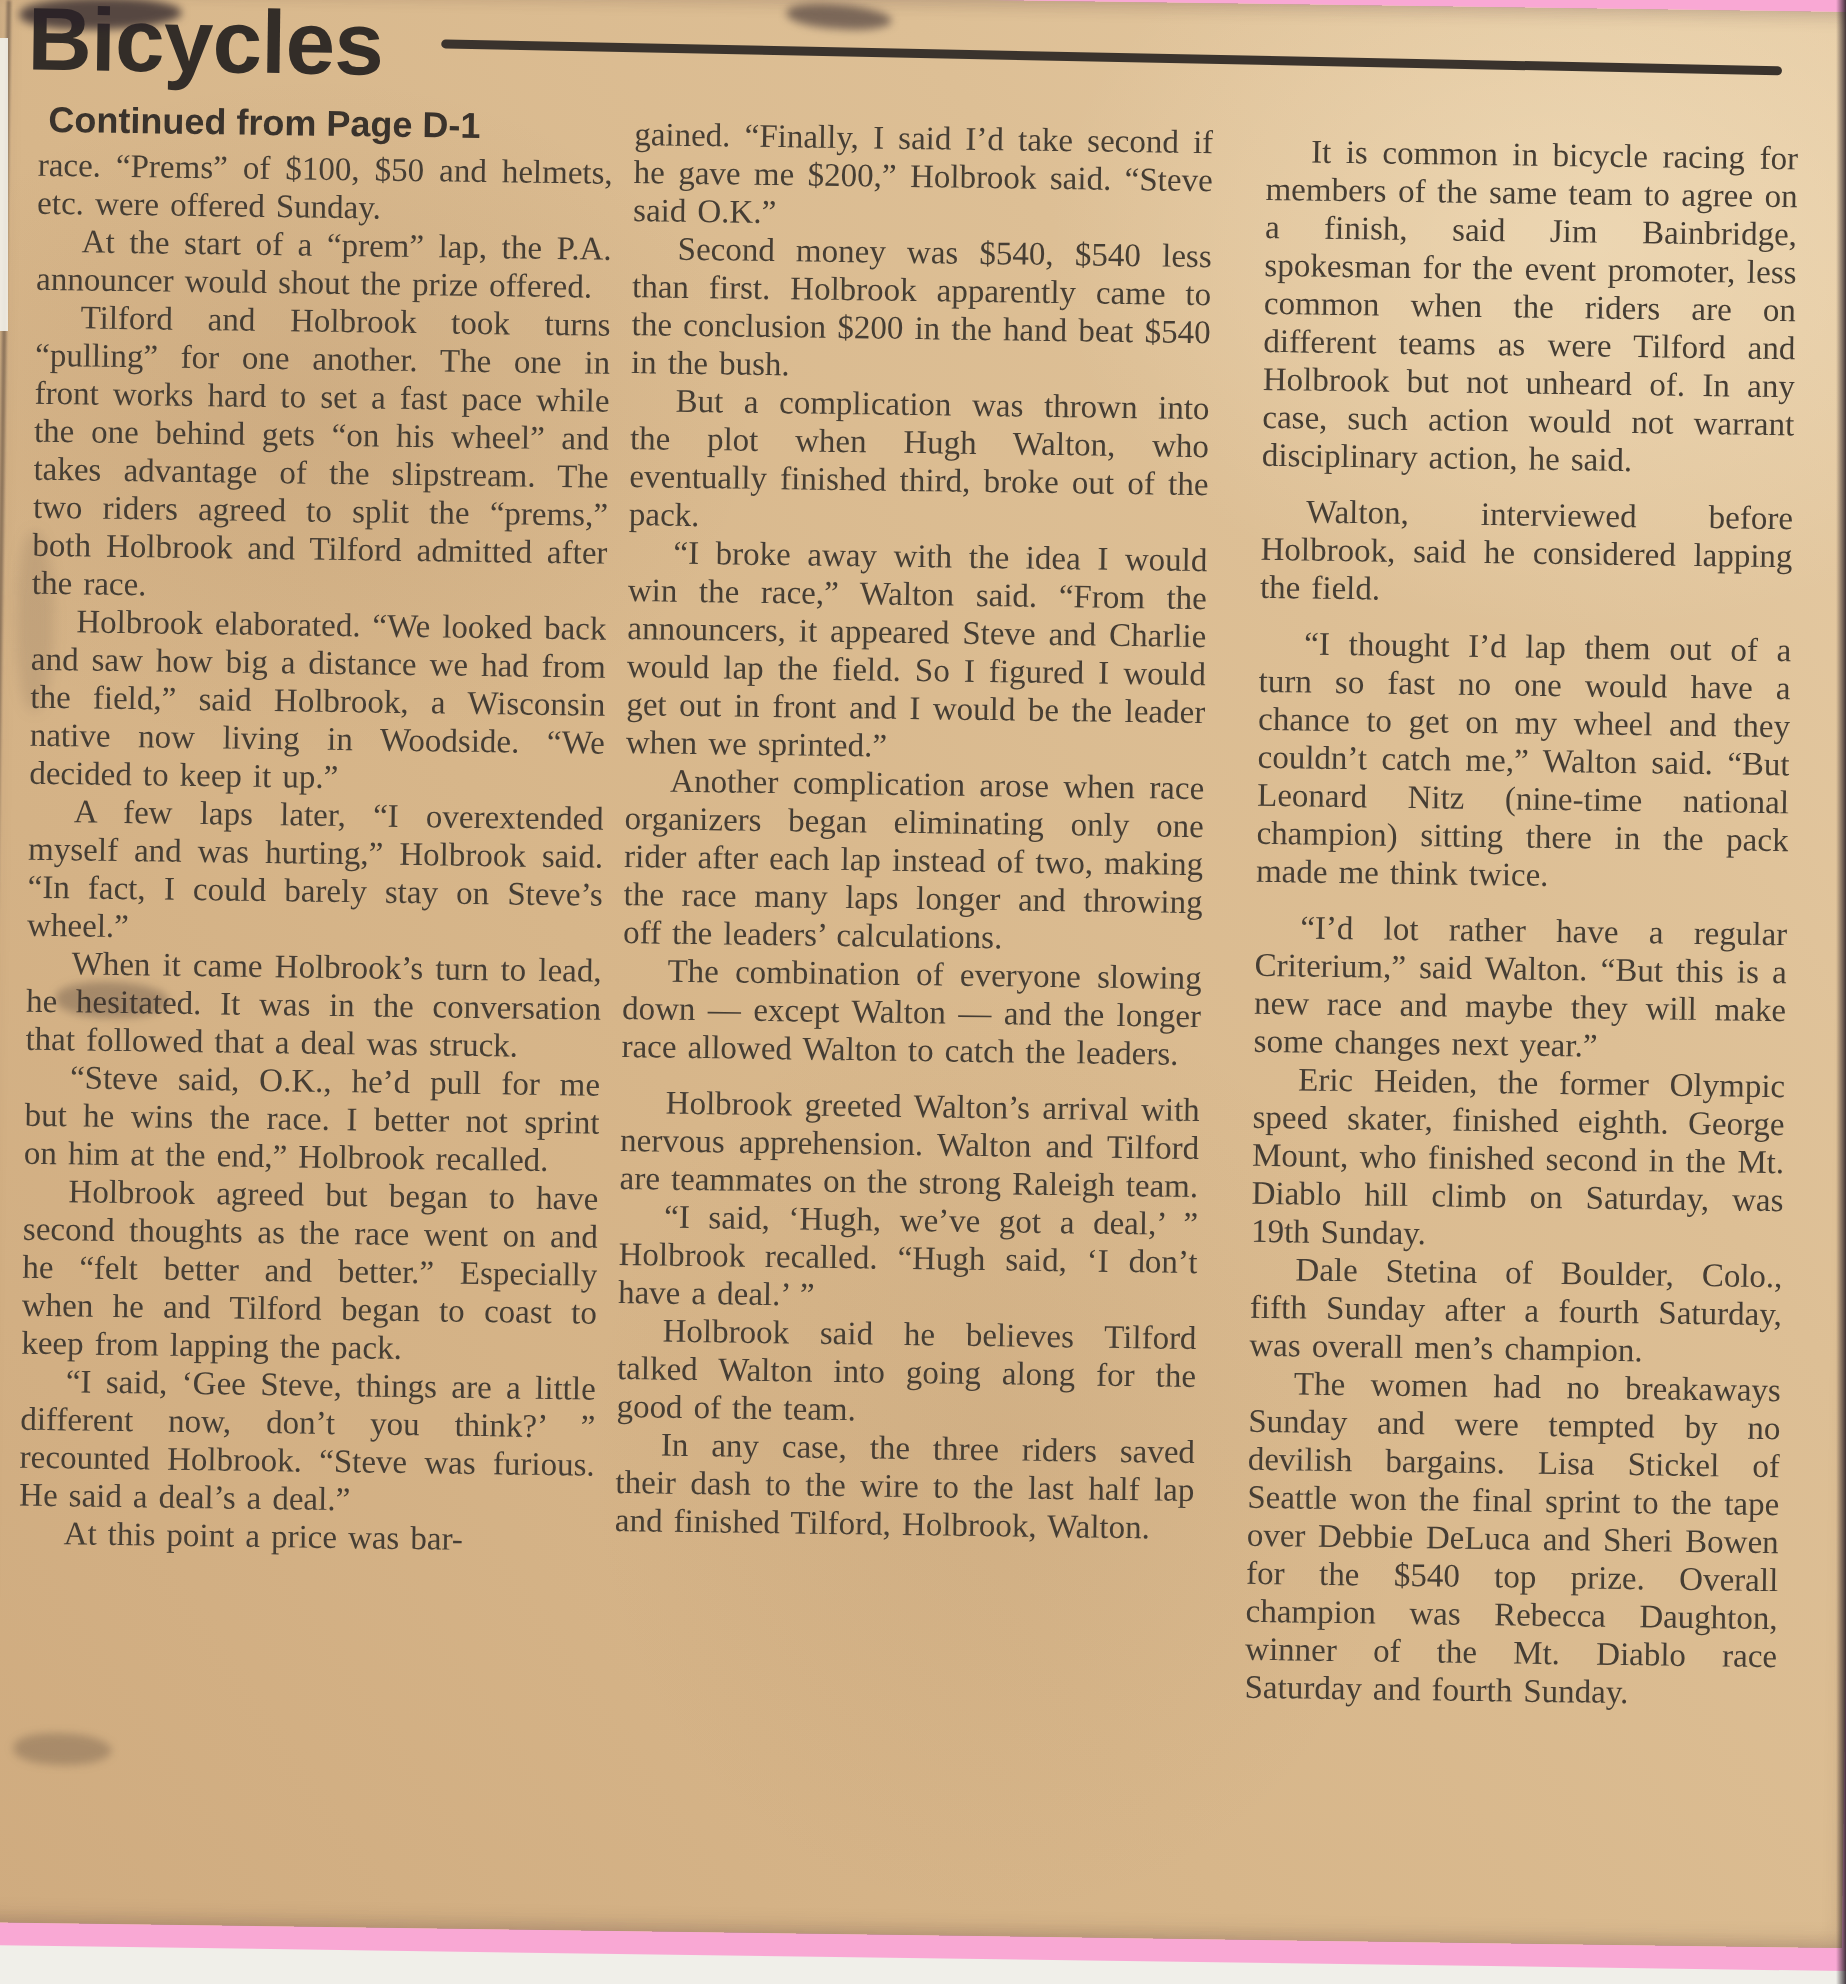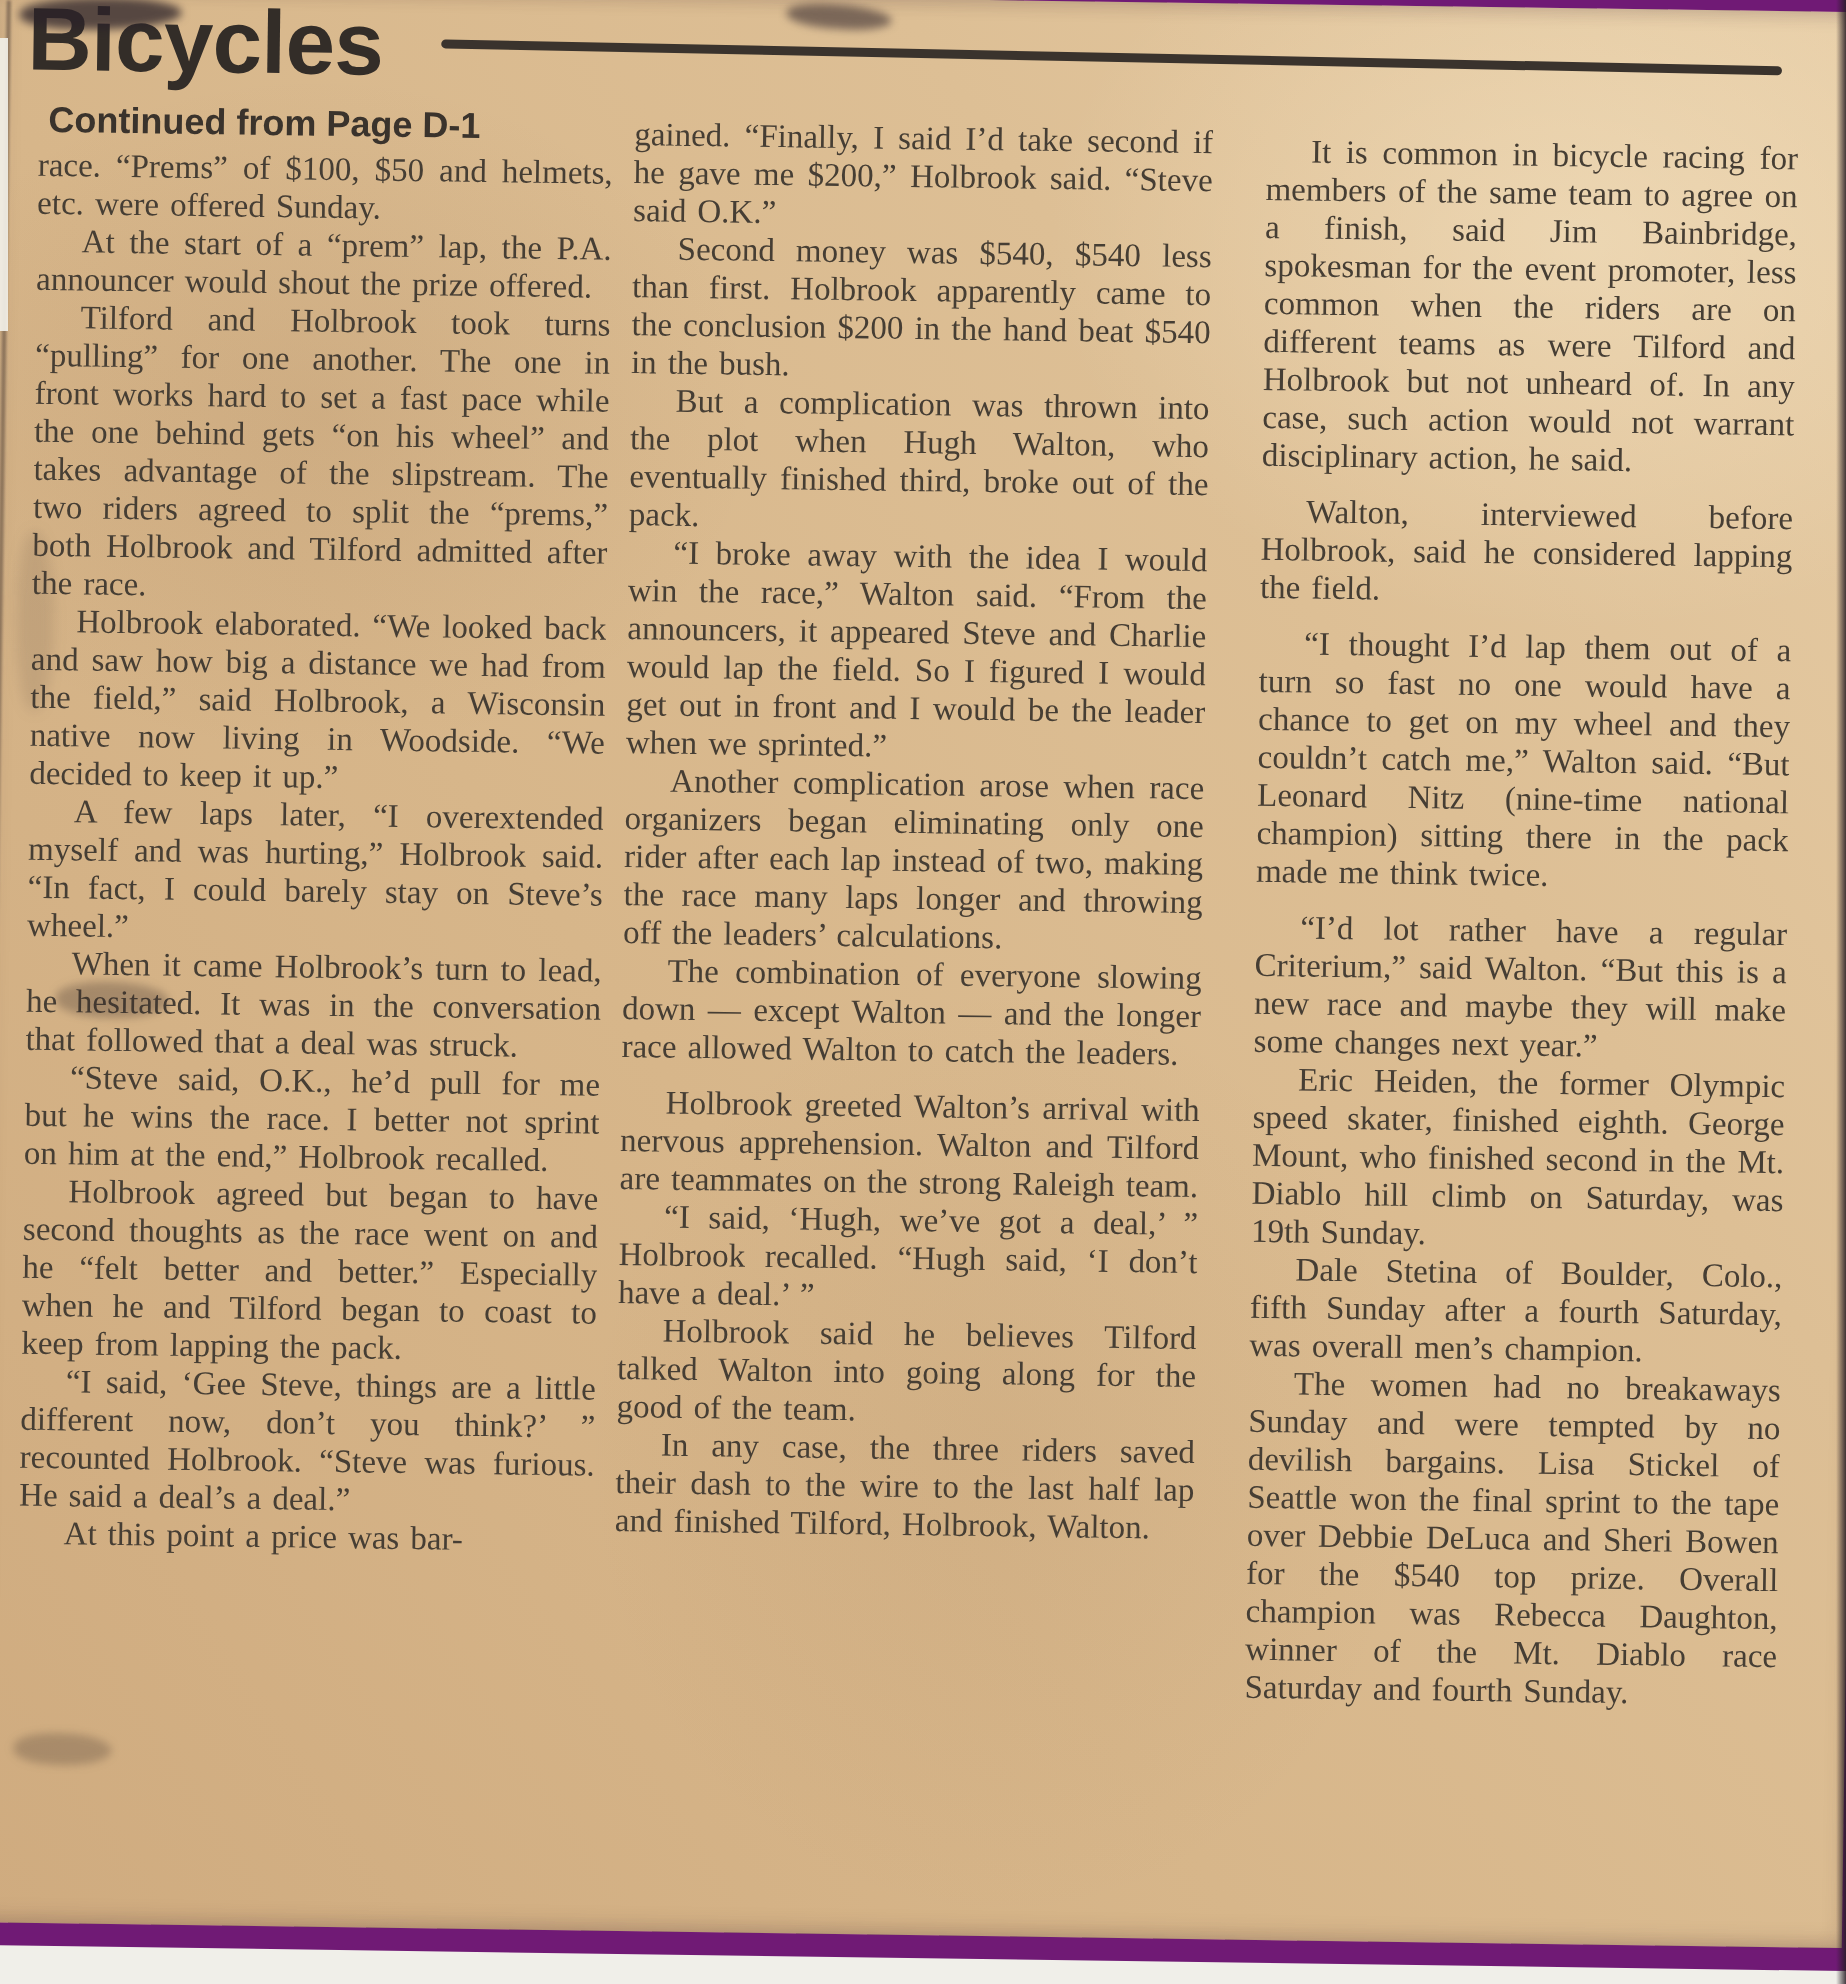--- a/index.html
+++ b/index.html
@@ -1,16 +1,16 @@
 <!DOCTYPE html>
 <html style="font-size:11px"><head>
 <meta charset="utf-8">
 <style>
   html,body{margin:0;padding:0;background:#e9e8e4;}
-  .stage{position:relative;width:1846px;height:1985px;background:#701a75;overflow:hidden;
+  .stage{position:relative;width:1846px;height:1985px;background:#f9a8d4;overflow:hidden;
          font-family:"Liberation Serif",serif;}
   
   .white-strip{position:absolute;left:-21px;top:1945px;width:1912px;height:112px;
                background:#f0efe9;transform:rotate(0.8deg);transform-origin:top left;}
   
   .clipping{position:absolute;left:-15.3px;top:-14px;width:1884px;height:1936px;
             transform:rotate(0.8deg);transform-origin:top left;
             background:
               radial-gradient(628px 488px at 18% 22%, rgba(120,80,50,.10), rgba(120,80,50,0) 70%),
               radial-gradient(767px 558px at 85% 12%, rgba(255,243,215,.35), rgba(255,243,215,0) 70%),

